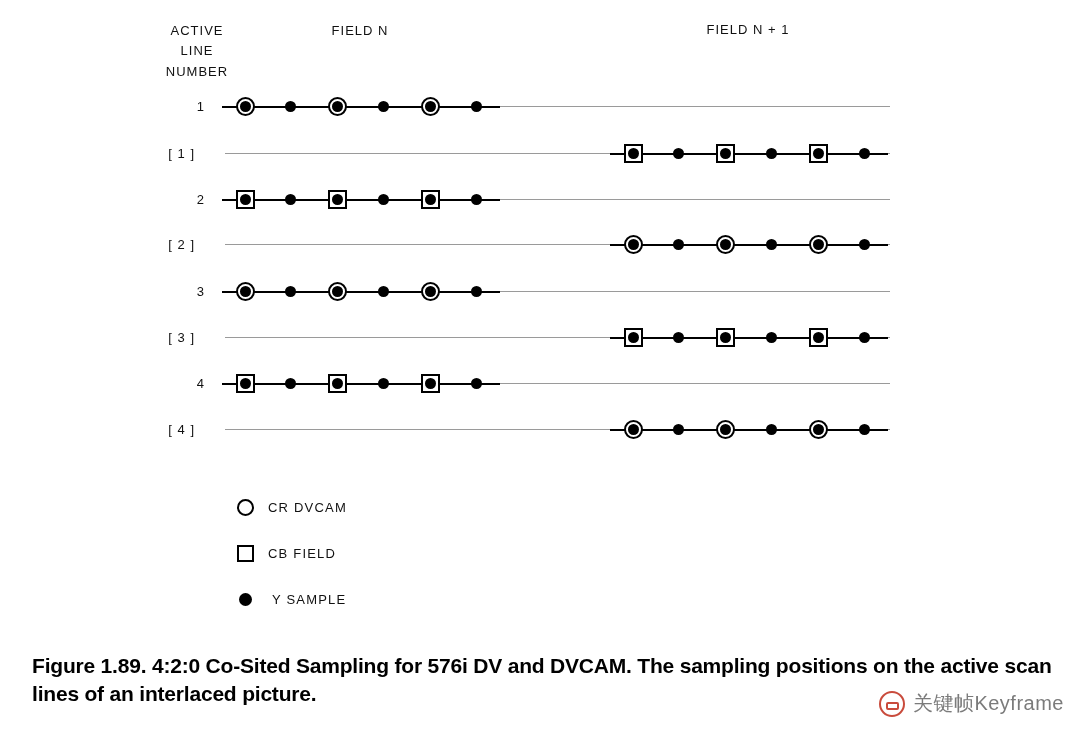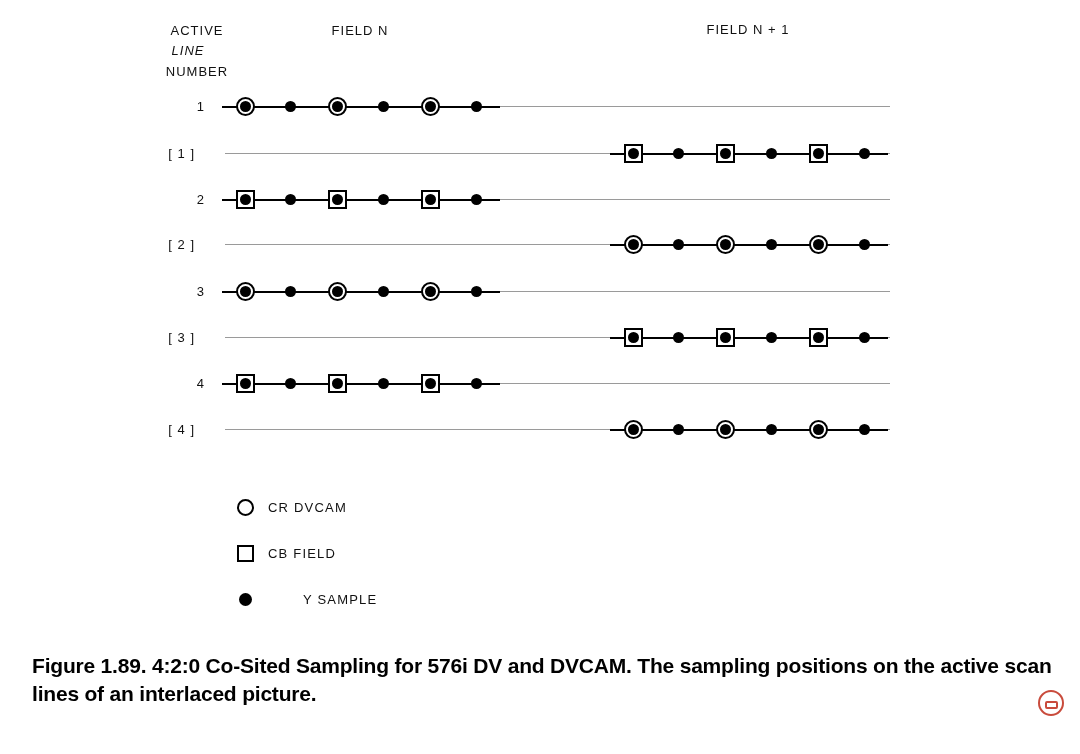--- a/index.html
+++ b/index.html
@@ -162,21 +162,21 @@
     border-radius: 2px;
     box-sizing: border-box;
   }
 </style>
 </head>
 <body>
 
 <div id="figure-area">
 
   <div class="active-line-label" style="left:137px; top:23px;">ACTIVE</div>
-  <div class="active-line-label" style="left:128px; top:43px;font-style:italic;">LINE</div>
+  <div class="active-line-label" style="left:137px; top:43px;">LINE</div>
   <div class="active-line-label" style="left:137px; top:64px;">NUMBER</div>
 
   <div class="col-header" style="left:280px; top:23px; width:160px;">FIELD  N</div>
   <div class="col-header" style="left:660px; top:22px; width:176px;">FIELD  N + 1</div>
 
   <div class="row-label" style="left:145px; top:99px;">1</div>
   <div class="guide-line" style="left:225px; top:106px; width:665px;"></div>
   <div class="seg-line" style="left:222px; top:106px; width:278px;"></div>
   <div class="ring" style="left:236px; top:97px;"></div>
   <div class="dot" style="left:240px; top:101px;"></div>
@@ -280,21 +280,22 @@
   <div class="dot" style="left:859px; top:424px;"></div>
 
   <div>
     <div class="legend-glyph-ring" style="left:237px; top:499px;"></div>
     <div class="legend-text" style="left:268px; top:500px;">CR  DVCAM</div>
 
     <div class="legend-glyph-square" style="left:237px; top:545px;"></div>
     <div class="legend-text" style="left:268px; top:546px;">CB  FIELD</div>
 
     <div class="legend-glyph-dot" style="left:239px; top:593px;"></div>
-    <div class="legend-text" style="left:272px; top:592px;margin-left:31px;">Y  SAMPLE</div>
+    <div class="legend-text" style="left:272px; top:592px;">Y  SAMPLE</div>
   </div>
 </div>
 
 <div id="caption">Figure 1.89. 4:2:0 Co-Sited Sampling for 576i DV and DVCAM. The sampling positions on the active scan lines of an interlaced picture.</div>
 
 <div id="watermark">
   <span class="wm-logo"></span>
+  <span>关键帧Keyframe</span>
 </div>
 
 </body></html>

